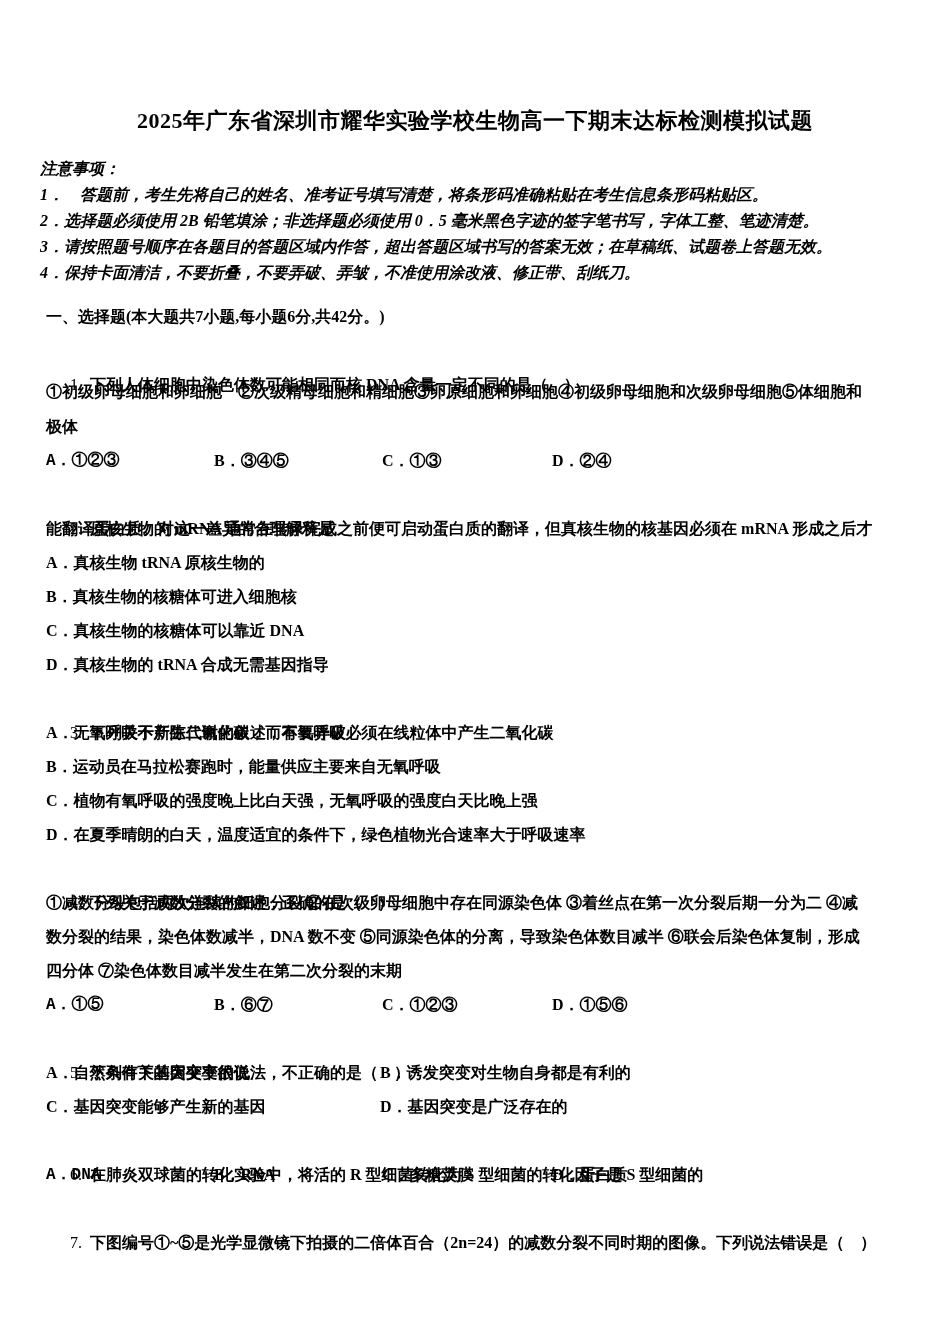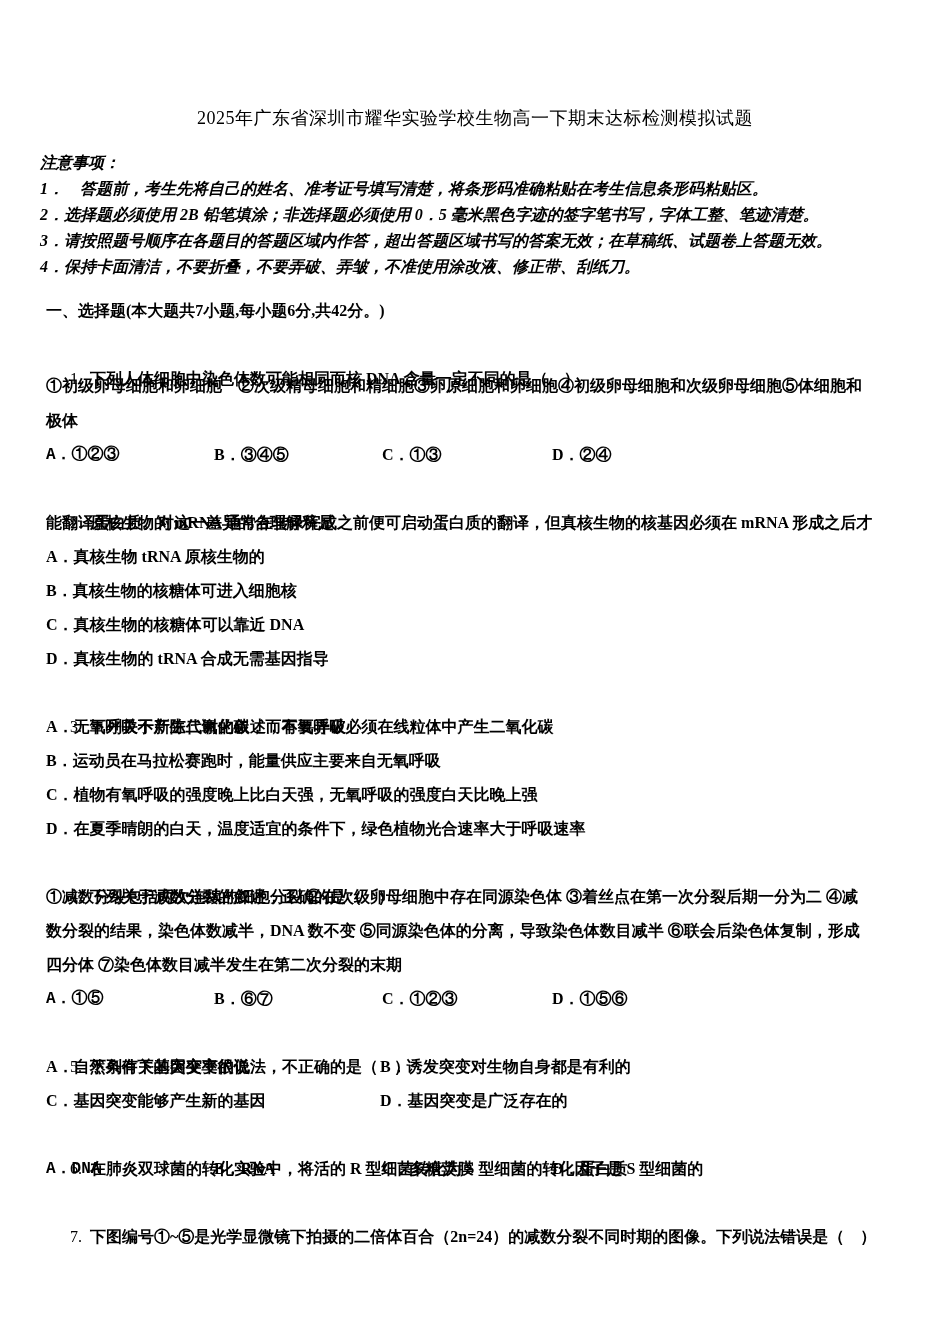--- a/index.html
+++ b/index.html
@@ -11,22 +11,22 @@
     margin: 0 auto;
     background: #ffffff;
     color: #000000;
     font-family: "Liberation Serif", "DejaVu Serif", serif;
     font-weight: 700;
     overflow: hidden;
   }
   .title {
     margin-top: 106px;
     text-align: center;
-    font-size: 18px;
-    font-weight: 400;
+    font-size: 22px;
+    font-weight: 700;
     letter-spacing: 0.5px;
   }
   .notes {
     margin: 20px 30px 0 40px;
     font-size: 16px;
     font-style: italic;
   }
   .note-line {
     height: 26px;
     line-height: 26px;

